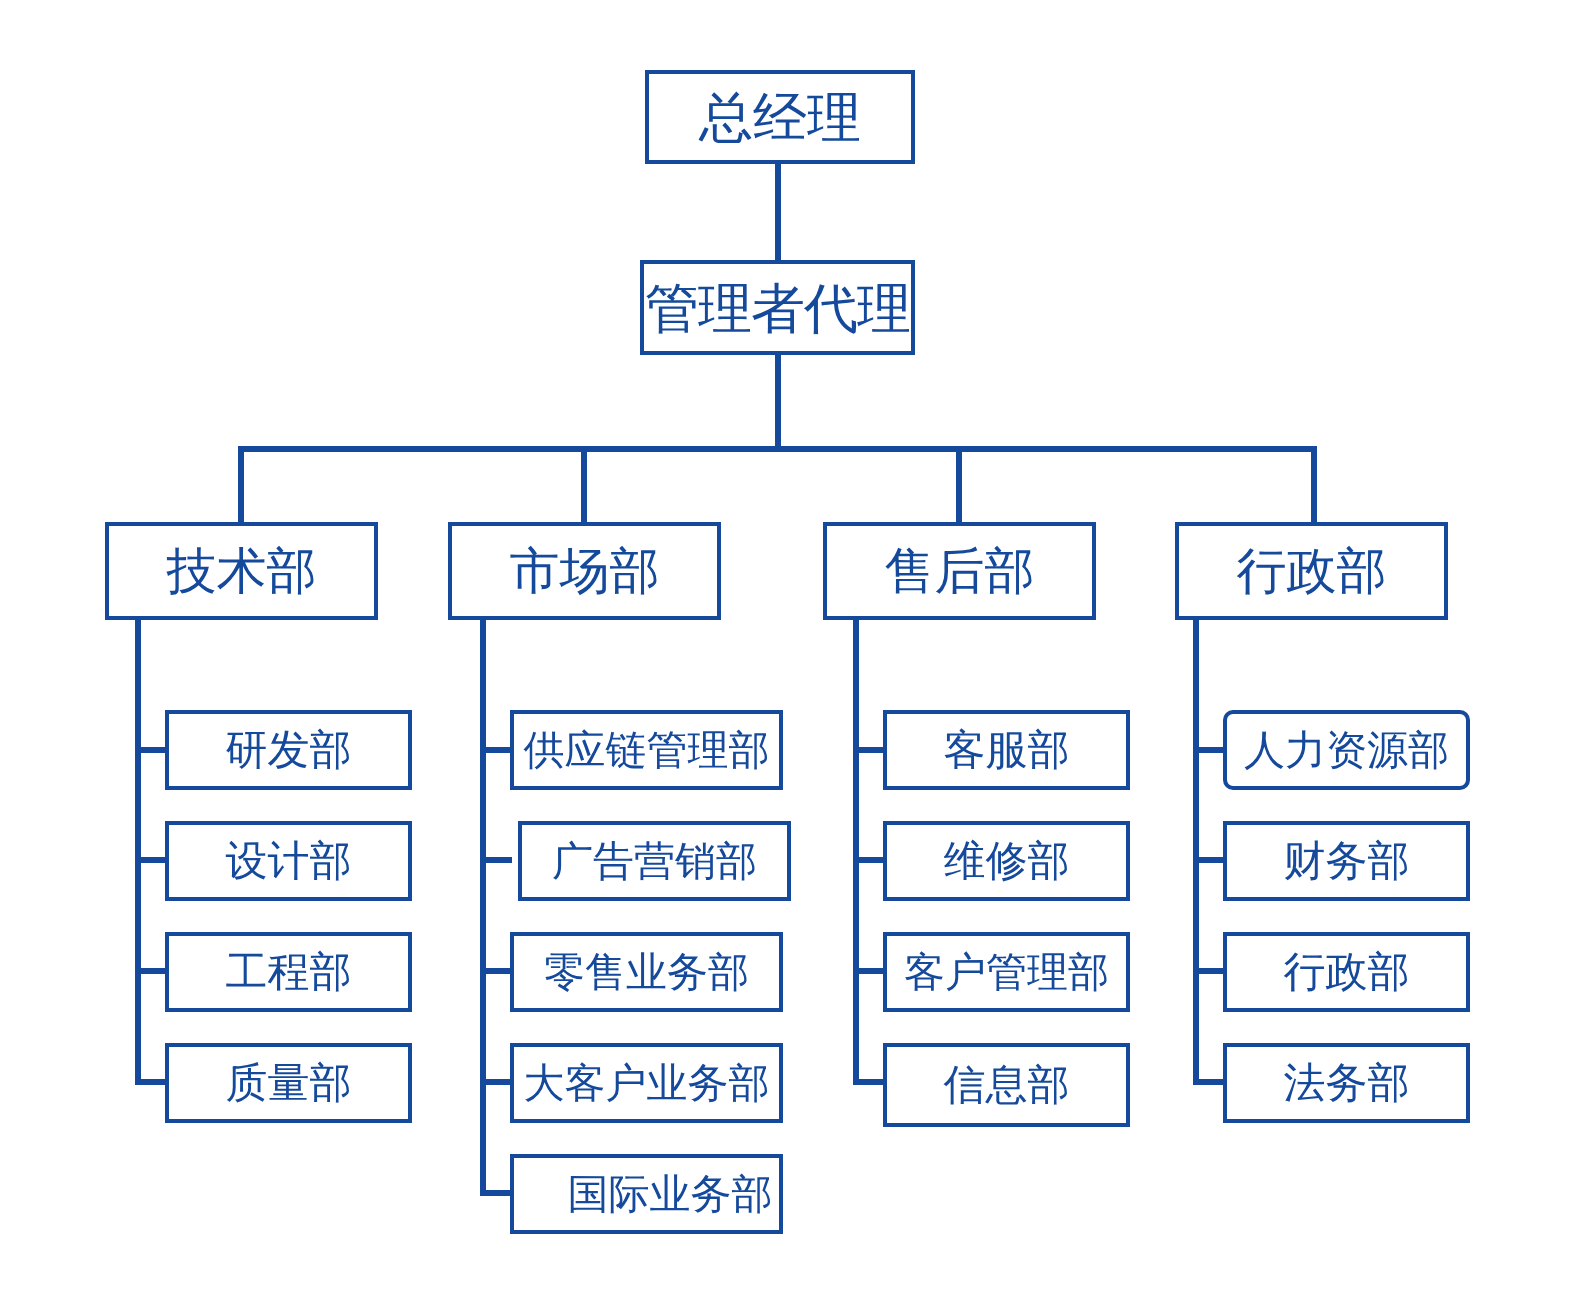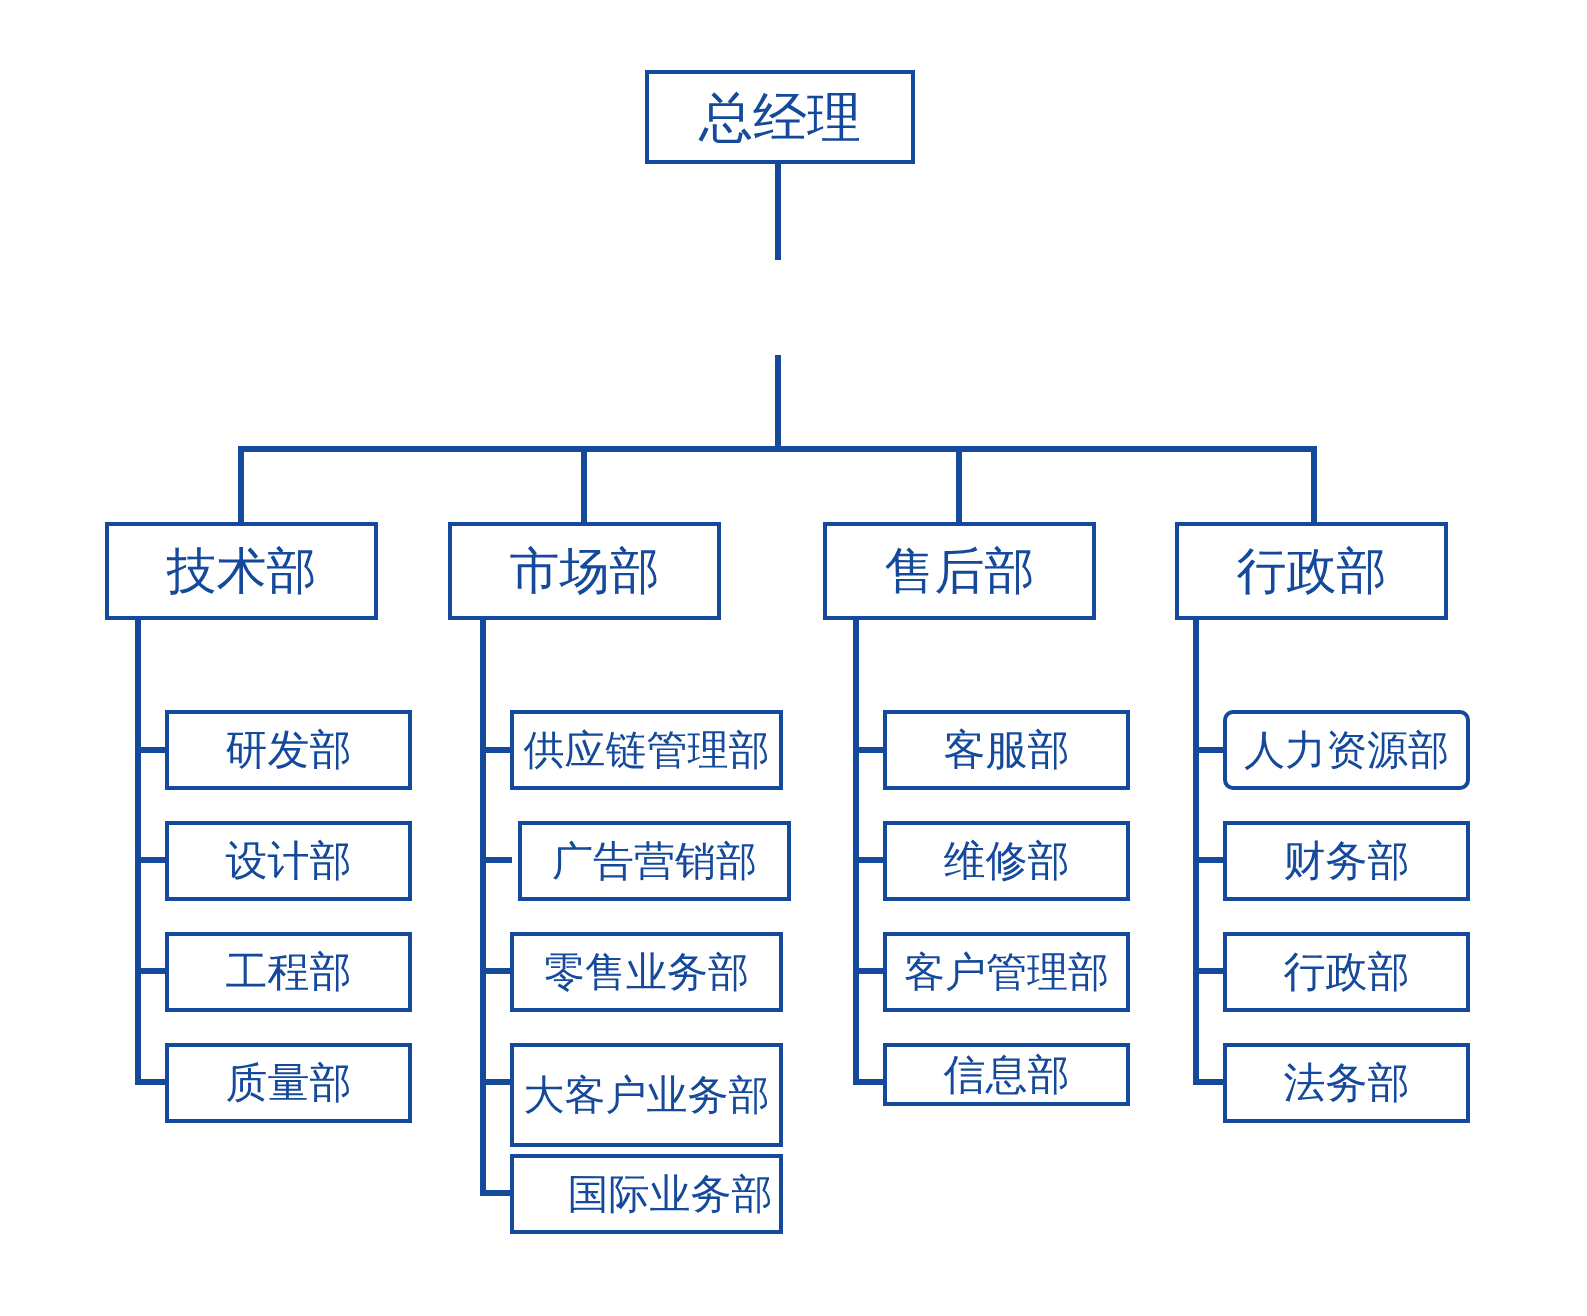--- a/index.html
+++ b/index.html
@@ -85,20 +85,23 @@
     <line x1="1193" y1="750" x2="1225" y2="750" stroke="#14499b" stroke-width="6"></line>
     <line x1="1193" y1="860" x2="1225" y2="860" stroke="#14499b" stroke-width="6"></line>
     <line x1="1193" y1="971" x2="1225" y2="971" stroke="#14499b" stroke-width="6"></line>
     <line x1="1193" y1="1082" x2="1225" y2="1082" stroke="#14499b" stroke-width="6"></line>
   </svg>
 
   <div class="node root" style="left:645px; top:70px; width:270px; height:94px;text-align:center;">
     <span>总经理</span>
   </div>
 
+  <div class="node deputy" style="left:640px; top:260px; width:275px; height:95px;">
+    <span>管理者代理</span>
+  </div>
 
   <div class="node dept" style="left:105px; top:522px; width:273px; height:98px;">
     <span>技术部</span>
   </div>
   <div class="node dept" style="left:448px; top:522px; width:273px; height:98px;">
     <span>市场部</span>
   </div>
   <div class="node dept" style="left:823px; top:522px; width:273px; height:98px;">
     <span>售后部</span>
   </div>
@@ -121,37 +124,37 @@
 
   <div class="node leaf wide" style="left:510px; top:710px; width:273px; height:80px;">
     <span>供应链管理部</span>
   </div>
   <div class="node leaf wide" style="left:510px; top:821px; width:273px; height:80px;margin-left:8px;">
     <span>广告营销部</span>
   </div>
   <div class="node leaf wide" style="left:510px; top:932px; width:273px; height:80px;">
     <span>零售业务部</span>
   </div>
-  <div class="node leaf wide" style="left:510px; top:1043px; width:273px; height:104px;">
+  <div class="node leaf wide" style="left:510px; top:1043px; width:273px; height:80px;">
     <span>大客户业务部</span>
   </div>
   <div class="node leaf wide" style="left:510px; top:1154px; width:273px; height:80px;padding-left:47px;">
     <span>国际业务部</span>
   </div>
 
   <div class="node leaf" style="left:883px; top:710px; width:247px; height:80px;">
     <span>客服部</span>
   </div>
   <div class="node leaf" style="left:883px; top:821px; width:247px; height:80px;">
     <span>维修部</span>
   </div>
   <div class="node leaf wide" style="left:883px; top:932px; width:247px; height:80px;">
     <span>客户管理部</span>
   </div>
-  <div class="node leaf" style="left:883px; top:1043px; width:247px; height:63px;">
+  <div class="node leaf" style="left:883px; top:1043px; width:247px; height:84px;">
     <span>信息部</span>
   </div>
 
   <div class="node leaf wide" style="left:1223px; top:710px; width:247px; height:80px;border-radius:10px;">
     <span>人力资源部</span>
   </div>
   <div class="node leaf" style="left:1223px; top:821px; width:247px; height:80px;">
     <span>财务部</span>
   </div>
   <div class="node leaf" style="left:1223px; top:932px; width:247px; height:80px;">

